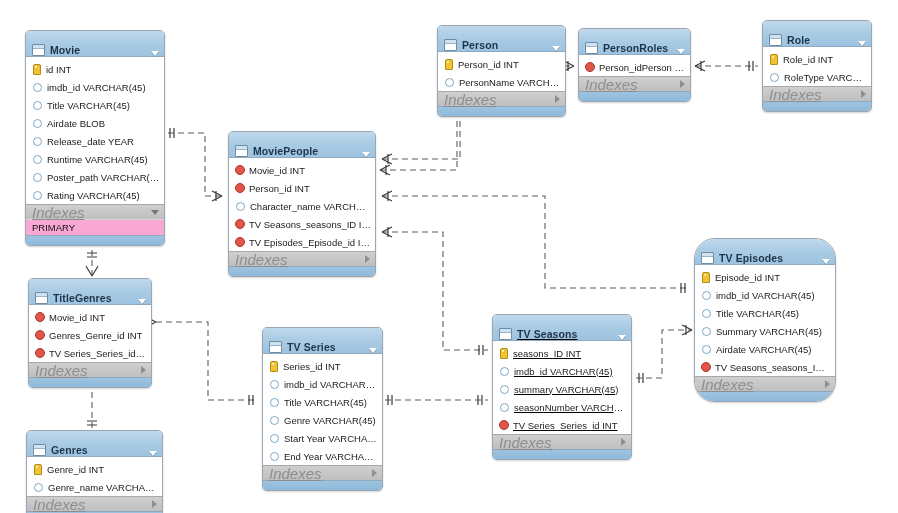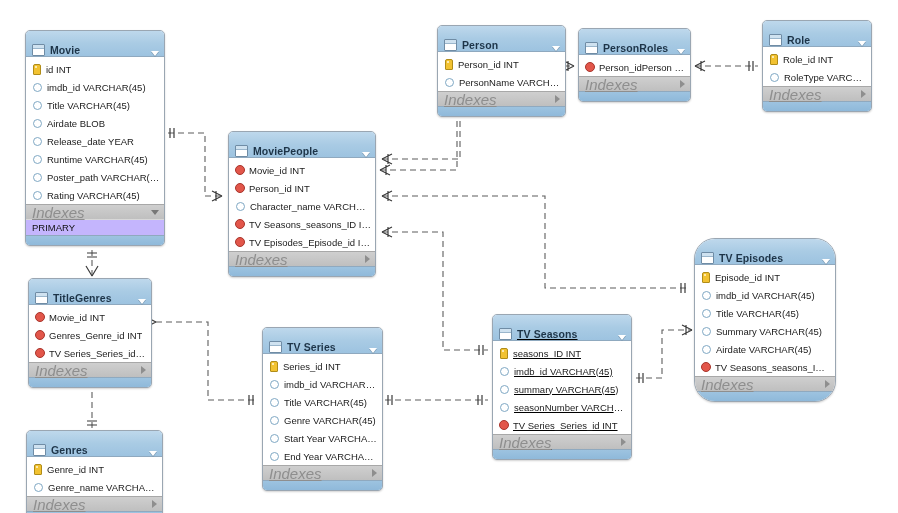--- a/index.html
+++ b/index.html
@@ -101,21 +101,21 @@
   }
   .idx.open{
     background:linear-gradient(to bottom,#cfcfcf 0%,#bfbfbf 100%);
   }
   .idx.open .idx-arrow{
     border-left:4px solid transparent;border-right:4px solid transparent;
     border-top:5px solid #777;border-bottom:0;
   }
   .idx-row{
     height:16px;display:flex;align-items:center;padding:0 5px 0 6px;
-    background:#c4b5fd;font-size:9.5px;color:#111;
+    background:#f9a8d4;font-size:9.5px;color:#111;
     border-top:1px solid #d8d8d8;box-sizing:border-box;
   }
   .foot{
     height:9px;
     background:linear-gradient(to bottom,#9dc3e0 0%,#8fb9da 100%);
     border-top:1px solid #8fa9bf;
   }
 </style>
 </head>
 <body>

